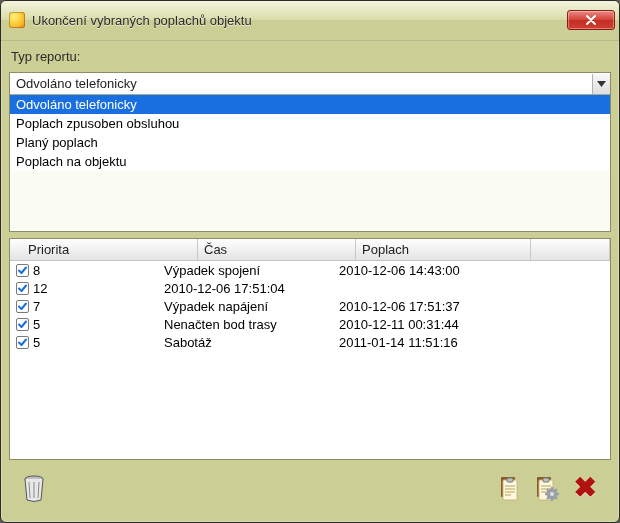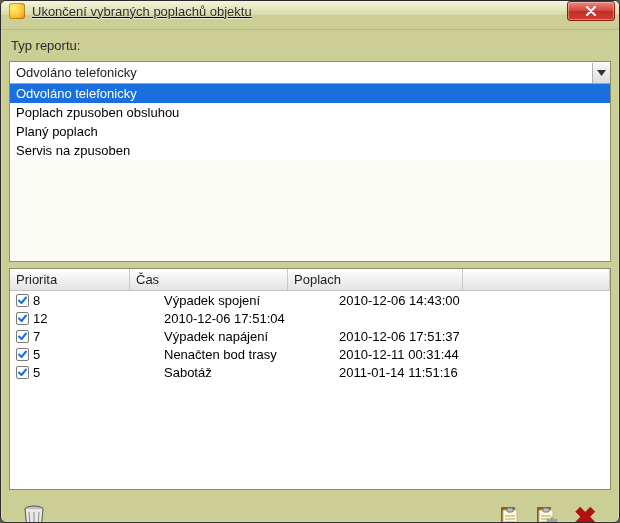--- a/index.html
+++ b/index.html
@@ -17,23 +17,22 @@
     border-radius: 6px;
     border: 1px solid #2a2a2a;
     box-shadow: inset 0 0 0 1px rgba(255,255,255,0.25);
     display: flex; flex-direction: column;
     overflow: hidden;
   }
   .titlebar {
     height: 40px;
     background: linear-gradient(180deg,#f3f5dd 0%,#d9dca9 48%,#cccf95 49%,#cdd096 100%);
     display: flex; align-items: center;
-    padding: 0 4px 8px 8px;
+    padding: 0 4px 1px 8px;
     border-bottom: 1px solid #b6b98a;
-    text-decoration: underline;
   }
   .titlebar .app-icon {
     width: 16px; height: 16px;
     background: radial-gradient(circle at 30% 30%,#fff176,#fbc02d 60%,#f57f17);
     border-radius: 3px;
     margin-right: 7px;
     box-shadow: inset 0 0 0 1px rgba(0,0,0,0.25);
   }
   .titlebar .title {
     flex: 1;
@@ -56,21 +55,21 @@
     padding: 6px 8px 6px 8px;
     display: flex; flex-direction: column;
     gap: 6px;
   }
   .label { color:#2b2b2b; font-size:13px; padding: 2px 2px; }
   .panel {
     background: #fafcf3;
     border: 1px solid #8c8c6a;
     box-shadow: inset 0 0 0 1px rgba(255,255,255,0.6);
   }
-  .drop-panel { height: 201px; position: relative; }
+  .drop-panel { height: 160px; position: relative; }
   .combo {
     position: relative;
     height: 22px;
     border-bottom: 1px solid #a9a988;
     display: flex; align-items: center;
     padding-left: 6px;
     background: #fff;
   }
   .combo-arrow {
     width: 18px; height: 20px;
@@ -90,21 +89,21 @@
     display:flex; height:22px;
     background: linear-gradient(180deg,#ffffff,#eeeeee 60%,#e4e4e4);
     border-bottom: 1px solid #c3c3c3;
     font-size:13px; color:#222;
   }
   .grid-head .col {
     border-right: 1px solid #c9c9c9;
     padding: 3px 6px;
     overflow:hidden; white-space:nowrap; text-overflow:ellipsis;
   }
-  .col-prio  { width: 120px; }
+  .col-prio  { width: 176px; margin-left: 12px; }
   .col-pop   { width: 175px; }
   .col-cas   { width: 158px; }
   .col-rest  { flex:1; }
   .grid-body { flex:1; background:#fff; overflow:hidden; position:relative; }
   .row {
     display:flex; align-items:center;
     height: 18px;
     font-size:13px; color:#000;
   }
   .row .cell { padding: 0 6px; overflow:hidden; white-space:nowrap; }
@@ -172,21 +171,21 @@
         <div class="combo-arrow">
           <svg width="9" height="6" viewBox="0 0 9 6">
               <path d="M0 0 L9 0 L4.5 6 Z" fill="#333"></path>
             </svg>
         </div>
       </div>
       <div class="listbox">
         <div class="opt selected">Odvoláno telefonicky</div>
         <div class="opt">Poplach zpusoben obsluhou</div>
         <div class="opt">Planý poplach</div>
-        <div class="opt">Servis na zpusoben</div>
+        <div class="opt">Poplach na objektu</div>
       </div>
     </div>
 
     <div class="panel grid-panel">
       <div class="grid-head">
         <div class="col col-prio">Priorita</div>
         <div class="col col-cas">Čas</div>
         <div class="col col-pop">Poplach</div>
         <div class="col col-rest"></div>
       </div>

